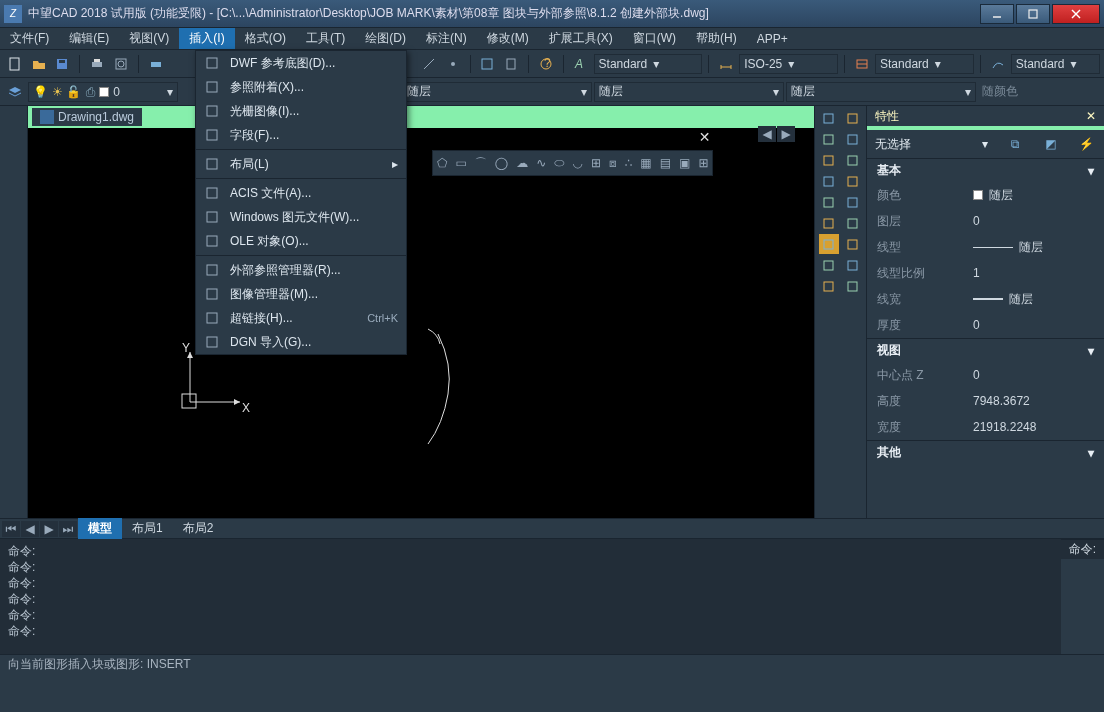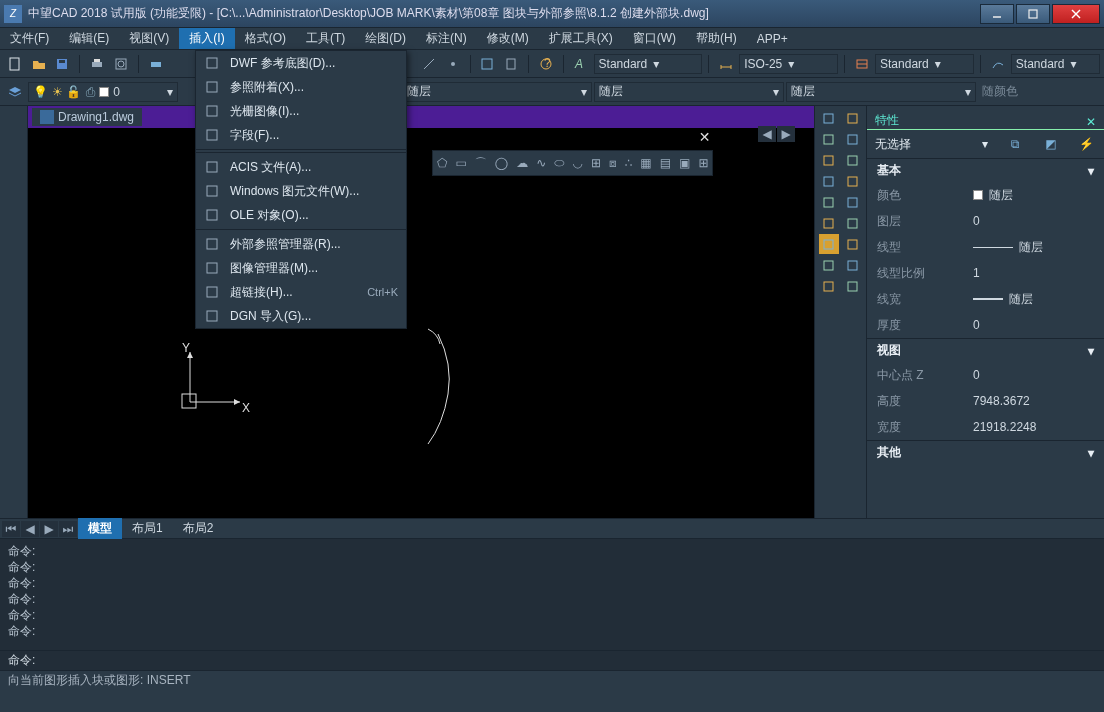--- a/index.html
+++ b/index.html
@@ -26,33 +26,33 @@
 .tb-sep { width:1px; height:18px; background:#1a2530; margin:0 4px; }
 .tb-combo { height:20px; background:#2b3a47; border:1px solid #1f2b36; display:flex; align-items:center; padding:0 4px; color:#cfd8e0; }
 .tb-combo .arrow { margin-left:6px; }
 .layer-pill { display:flex; align-items:center; gap:4px; }
 .color-sw { width:10px; height:10px; border:1px solid #888; }
 
 
 .workspace-row { display:flex; height:412px; }
 .left-strip { width:28px; background:#2b3a47; border-right:1px solid #1a2530; }
 .doc-col { flex:1; display:flex; flex-direction:column; background:#2b3a47; }
-.doc-tabs { height:22px; background:#4c1d95; display:flex; align-items:center; padding-left:4px; gap:4px; }
+.doc-tabs { height:22px; background:#86efac; display:flex; align-items:center; padding-left:4px; gap:4px; }
 .doc-tab { background:#2b3a47; padding:2px 8px; color:#bcd; display:flex; align-items:center; gap:4px; }
 .doc-tab .ico { width:14px; height:14px; background:#3a6a9a; }
 .canvas-wrap { flex:1; position:relative; background:#000; margin:0 0 0 0; }
 .right-tools { width:52px; background:#2b3a47; border-left:1px solid #1a2530; display:flex; flex-direction:column; align-items:center; padding-top:2px; gap:1px; flex-wrap:wrap; }
 .rt-row { display:flex; gap:4px; }
 .rt-ico { width:20px; height:20px; display:flex; align-items:center; justify-content:center; }
 .rt-ico.sel { background:#d8a030; }
 .rt-ico svg{ width:13px; height:13px; }
 
 
 .props { width:238px; background:#2b3a47; border-left:1px solid #1a2530; display:flex; flex-direction:column; }
-.props-title { height:24px; display:flex; align-items:flex-end; padding:0 8px; color:#5eead4; border-bottom:1px solid #86efac; }
+.props-title { height:24px; display:flex; align-items:center; padding:0 8px; color:#fef9c3; border-bottom:4px solid #86efac; }
 .props-title .x { margin-left:auto; }
 .props-sel { height:28px; display:flex; align-items:center; padding:0 8px; gap:18px; }
 .props-sel .sel-combo { flex:1; color:#e0e8ef; display:flex; align-items:center; }
 .props-sel .pi { width:18px; height:18px; display:flex; align-items:center; justify-content:center; }
 .props-scroll { flex:1; overflow:auto; padding:0 0 8px 0; }
 .psec-hdr { height:24px; display:flex; align-items:center; padding:0 10px; color:#e8eef4; font-weight:bold; border-top:1px solid #1a2530; cursor:pointer; }
 .psec-hdr .caret { margin-left:auto; }
 .prow { height:26px; display:flex; align-items:center; padding:0 10px; }
 .prow .k { width:96px; color:#8a98a6; }
 .prow .v { flex:1; color:#cfd8e0; display:flex; align-items:center; gap:6px; }
@@ -60,21 +60,21 @@
 .props ::-webkit-scrollbar-track{background:#24303c}
 .props ::-webkit-scrollbar-thumb{background:#3a4a5a}
 
 
 .mtabs { height:20px; background:#2b3a47; border-top:1px solid #1a2530; display:flex; align-items:center; padding:0 2px; }
 .mtab-btn { width:18px; height:16px; background:#24303c; display:flex; align-items:center; justify-content:center; margin-right:1px; color:#9ab; }
 .mtab { padding:2px 10px; color:#cfd8e0; }
 .mtab.active { background:#1f6fb0; color:#fff; font-weight:bold; }
 
 
-.cmdwin { height:132px; background:#2b3a47; border-top:1px solid #1a2530; display:flex; flex-direction:column; }
+.cmdwin { height:116px; background:#2b3a47; border-top:1px solid #1a2530; display:flex; }
 .cmd-hist { flex:1; background:#222d38; color:#b8c4d0; padding:4px 8px; overflow:auto; font-family:SimSun,monospace; }
 .cmd-hist div { line-height:16px; white-space:pre; }
 .cmd-hist ::-webkit-scrollbar{width:14px}
 .cmd-line { height:20px; background:#222d38; border-top:1px solid #1a2530; padding:0 8px; display:flex; align-items:center; color:#cfd8e0; }
 
 
 .status { height:20px; background:#2b3a47; border-top:1px solid #1a2530; display:flex; align-items:center; padding:0 8px; color:#a8b4c0; }
 
 
 .float-tb { position:absolute; left:404px; top:22px; height:26px; background:#2b3a47; border:1px solid #1a2530; display:flex; align-items:center; padding:0 4px; gap:8px; }
@@ -592,20 +592,29 @@
     </div>
     <div class="ddl">
       <div class="ico">
         <svg width="14" height="14">
           <rect x="2" y="2" width="10" height="10" fill="none" stroke="#9ab"></rect>
         </svg>
       </div>
       <div class="lbl">字段(F)...</div>
     </div>
     <div class="dds"></div>
+    <div class="ddl">
+      <div class="ico">
+        <svg width="14" height="14">
+          <rect x="2" y="2" width="10" height="10" fill="none" stroke="#9ab"></rect>
+        </svg>
+      </div>
+      <div class="lbl">布局(L)</div>
+      <div class="sub">▸</div>
+    </div>
     <div class="dds"></div>
     <div class="ddl">
       <div class="ico">
         <svg width="14" height="14">
           <rect x="2" y="2" width="10" height="10" fill="none" stroke="#9ab"></rect>
         </svg>
       </div>
       <div class="lbl">ACIS 文件(A)...</div>
     </div>
     <div class="ddl">

